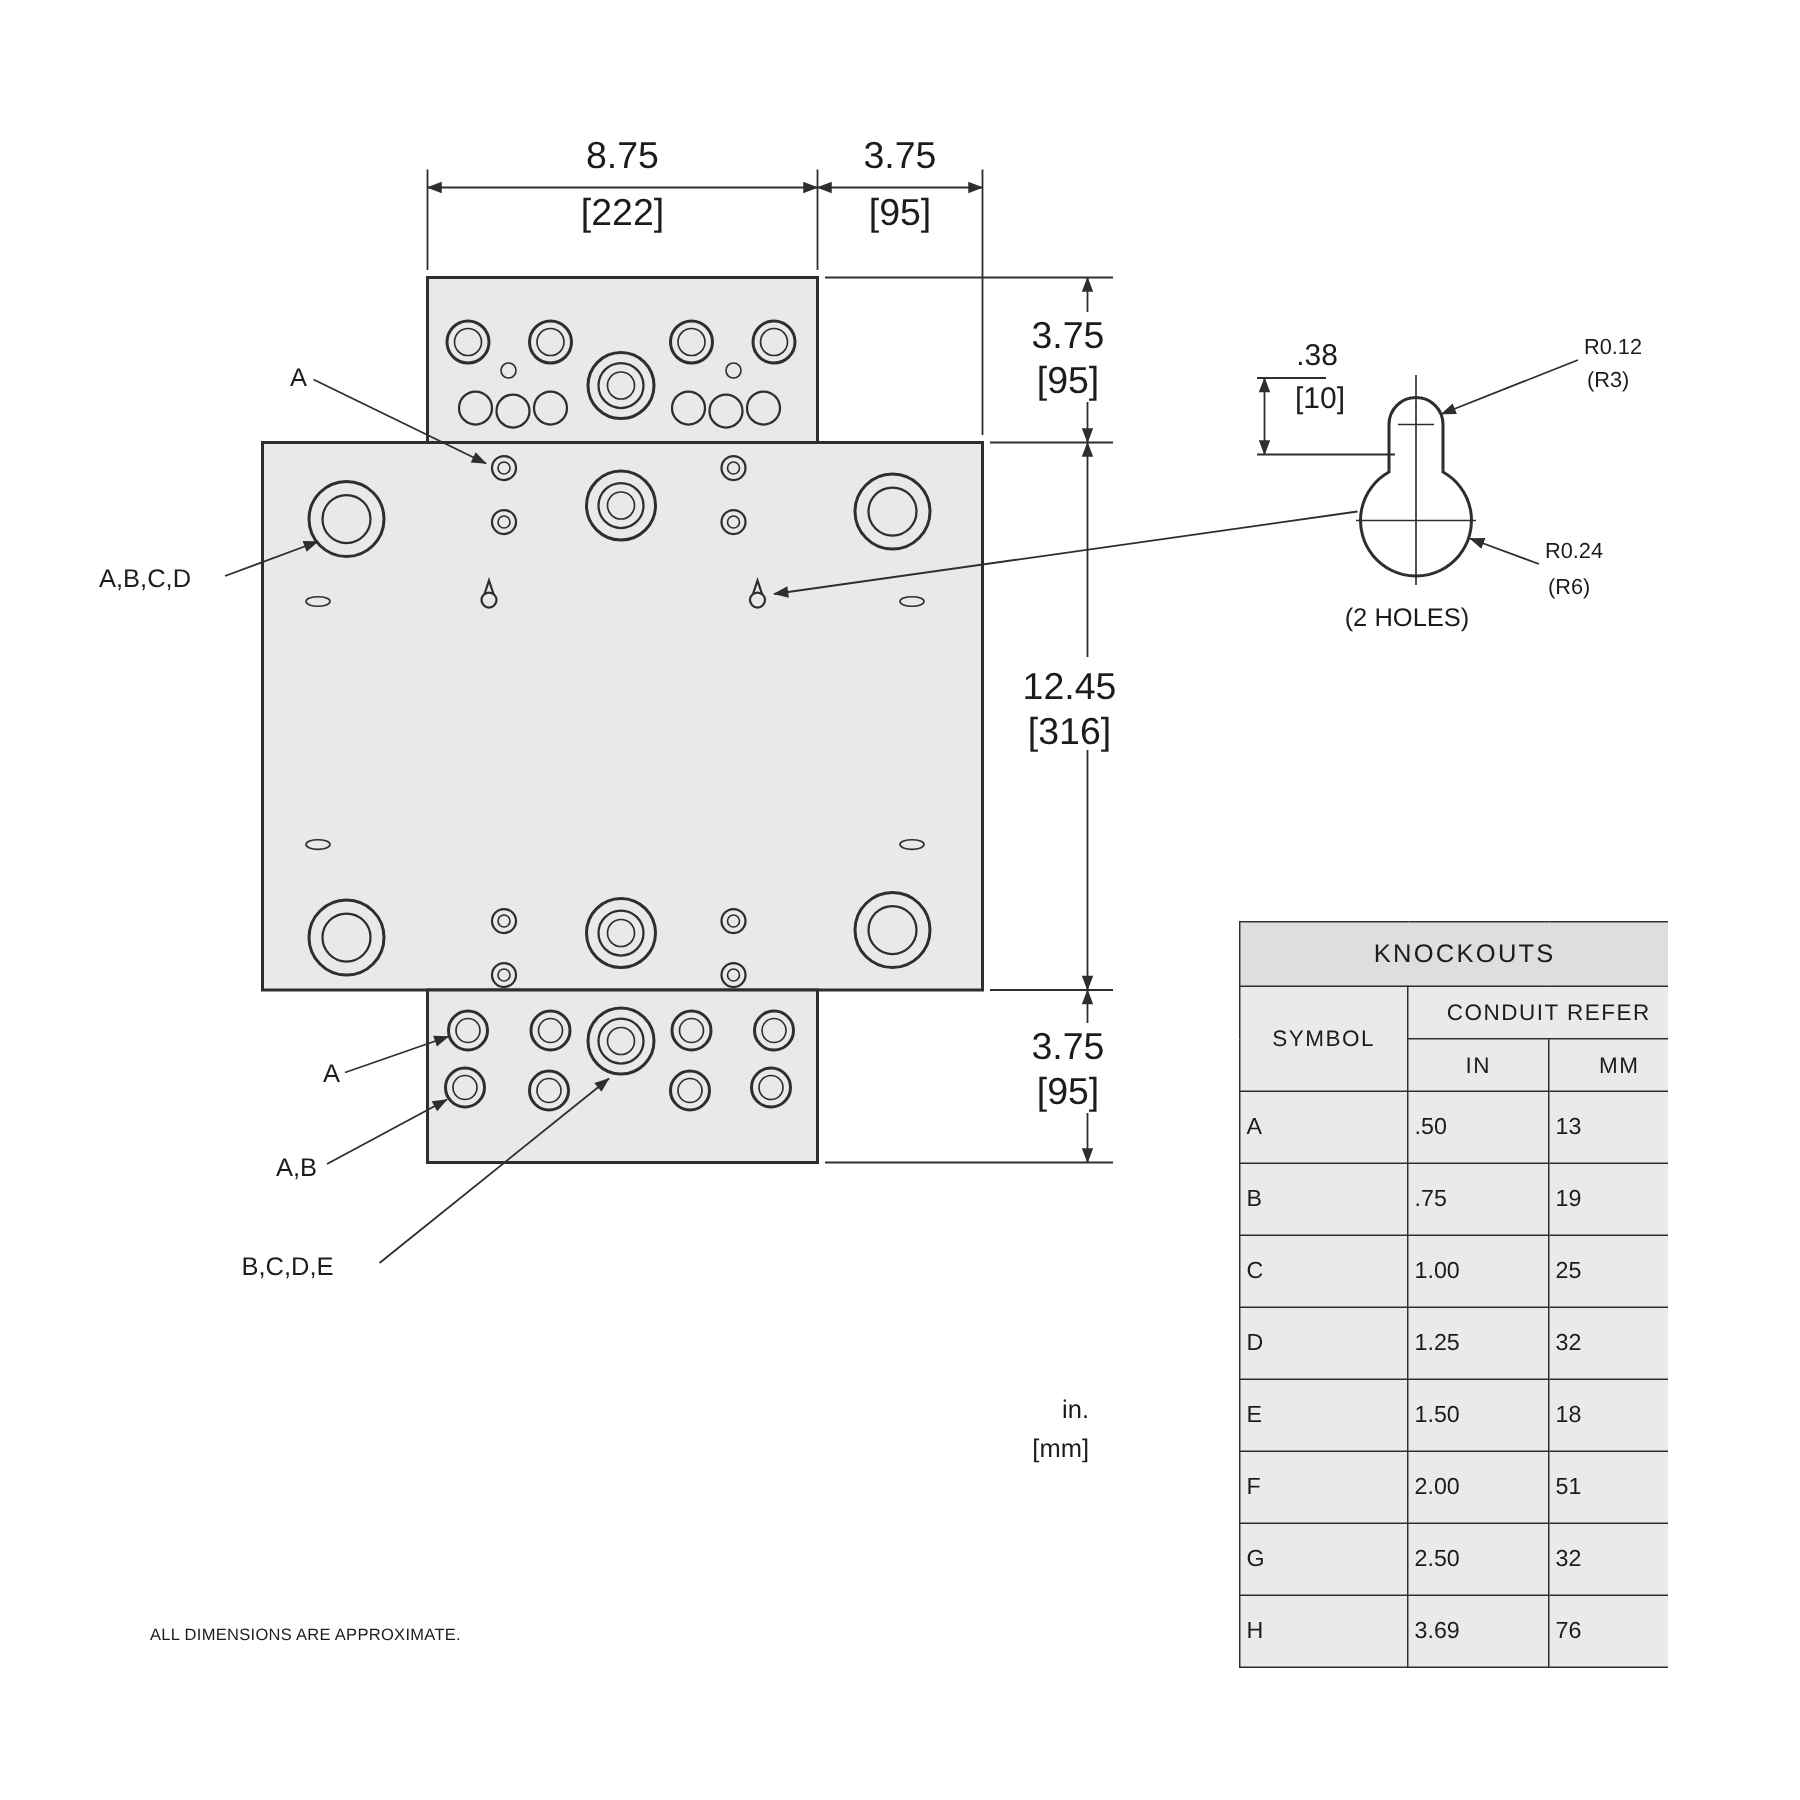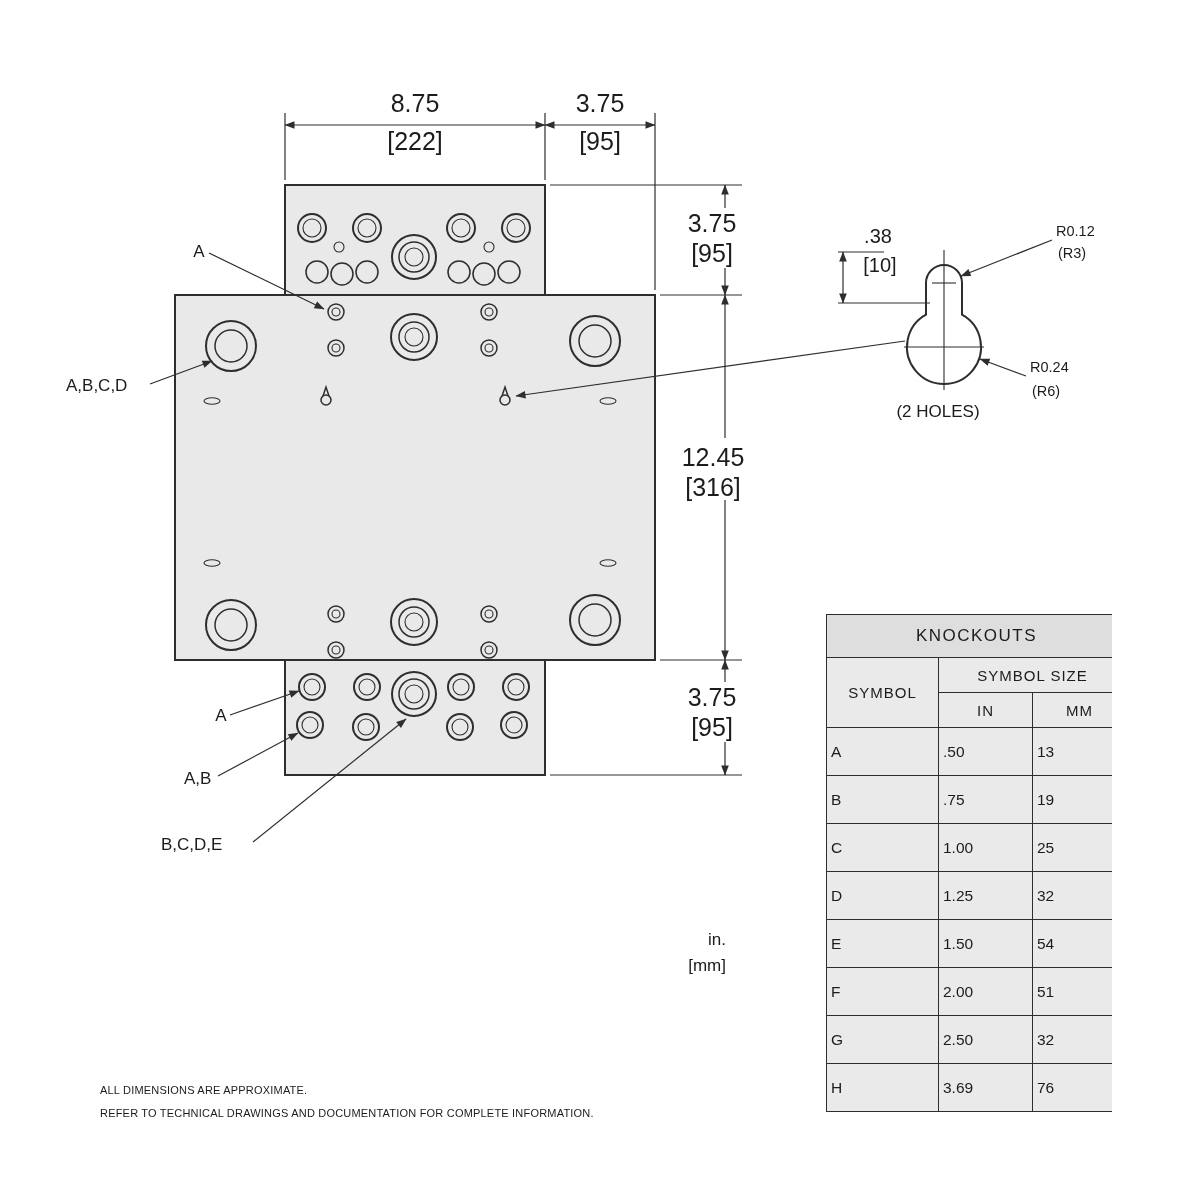--- a/index.html
+++ b/index.html
@@ -233,21 +233,21 @@
         <col style="width:112px">
         <col style="width:94px">
         <col style="width:94px">
       </colgroup>
     <tbody>
       <tr>
         <th class="title-cell" colspan="3">KNOCKOUTS</th>
       </tr>
       <tr>
         <th class="hdr" rowspan="2">SYMBOL</th>
-        <th class="hdr" colspan="2">SYMBOL SIZE</th>
+        <th class="hdr" colspan="2">CONDUIT REFER</th>
       </tr>
       <tr>
         <th class="hdr">IN</th>
         <th class="hdr">MM</th>
       </tr>
       <tr>
         <td>A</td>
         <td>.50</td>
         <td>13</td>
       </tr>
@@ -262,21 +262,21 @@
         <td>25</td>
       </tr>
       <tr>
         <td>D</td>
         <td>1.25</td>
         <td>32</td>
       </tr>
       <tr>
         <td>E</td>
         <td>1.50</td>
-        <td>54</td>
+        <td>18</td>
       </tr>
       <tr>
         <td>F</td>
         <td>2.00</td>
         <td>51</td>
       </tr>
       <tr>
         <td>G</td>
         <td>2.50</td>
         <td>32</td>
@@ -290,16 +290,15 @@
   </table>
 
   <div class="units abs">
     <div>in.</div>
     <div>[mm]</div>
   </div>
 
 
   <div class="footer abs">
     <div>ALL DIMENSIONS ARE APPROXIMATE.</div>
-    <div>REFER TO TECHNICAL DRAWINGS AND DOCUMENTATION FOR COMPLETE INFORMATION.</div>
   </div>
 
 </div>
 
 </body></html>

